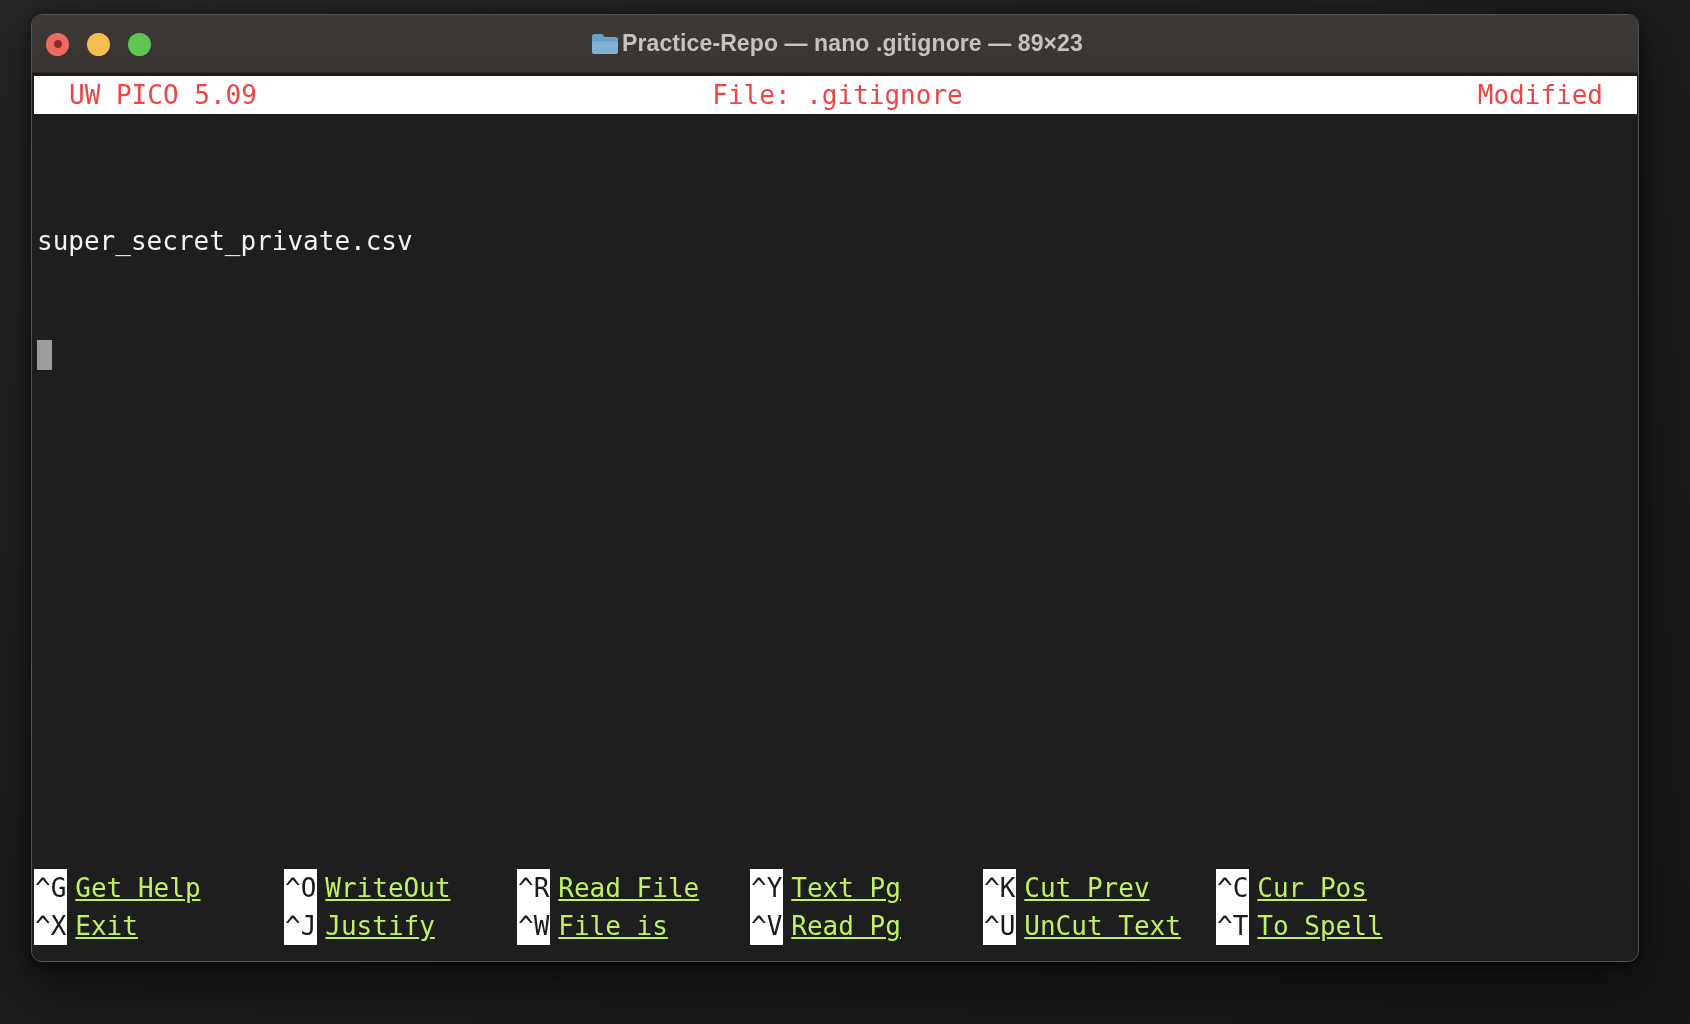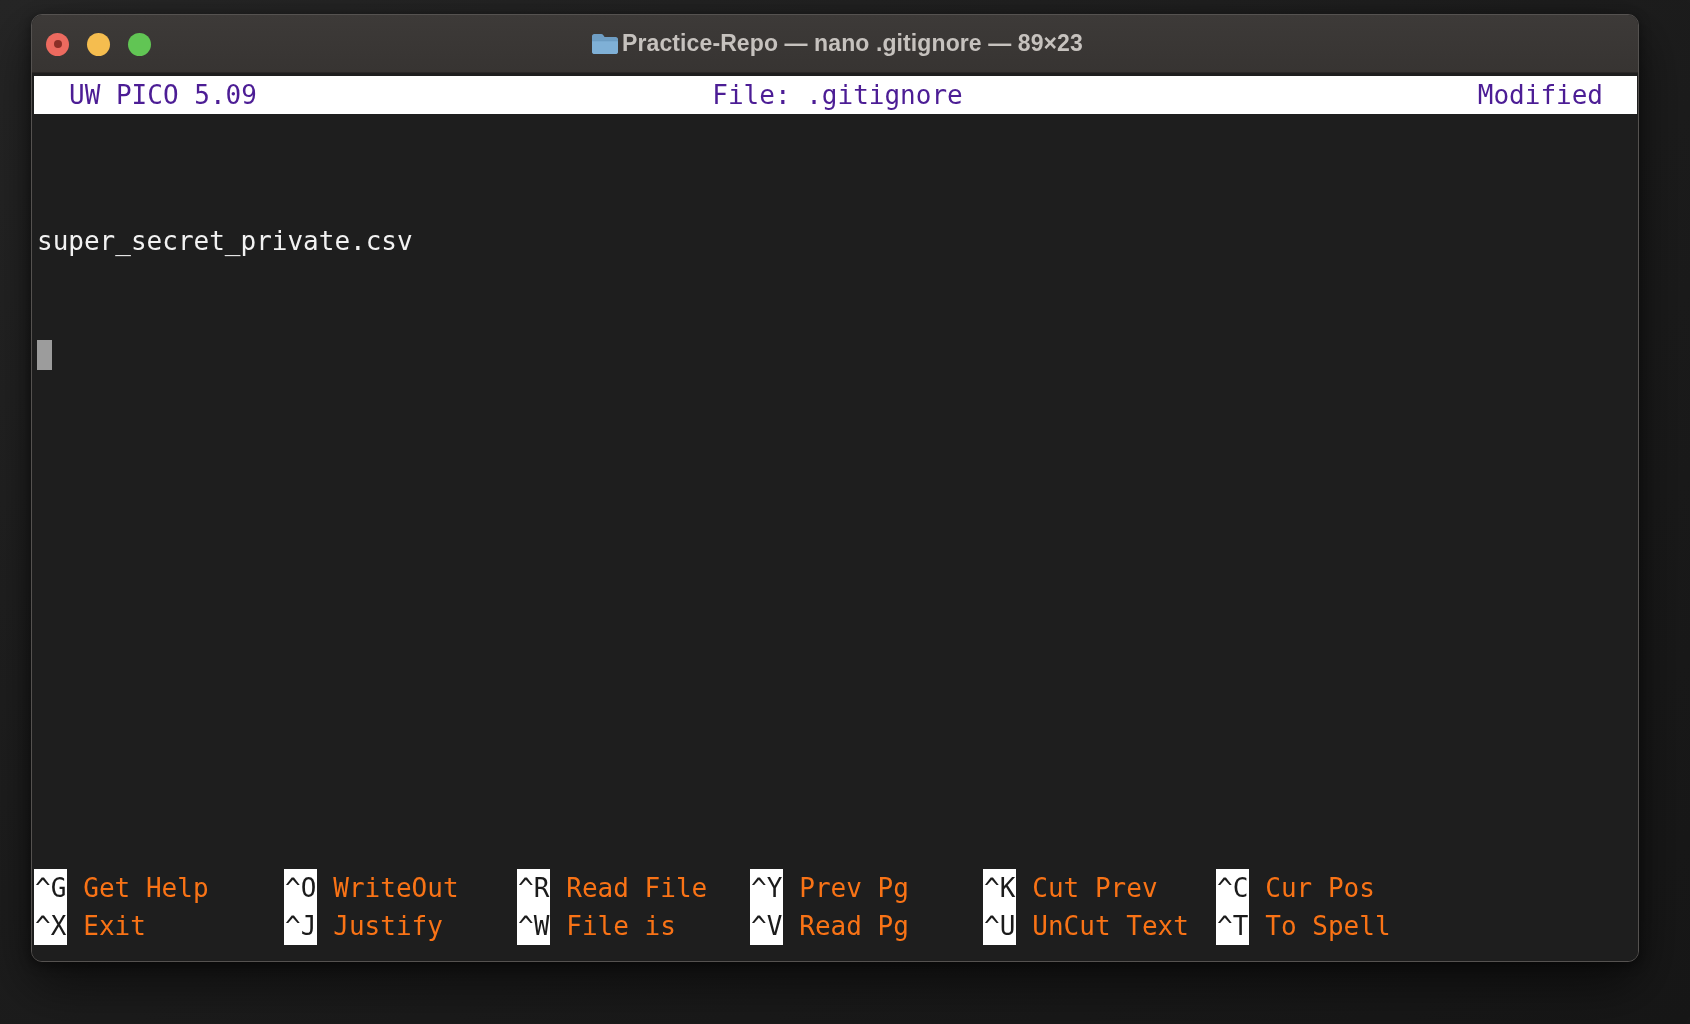--- a/index.html
+++ b/index.html
@@ -113,21 +113,21 @@
     display: flex;
     flex-direction: column;
   }
 
   
   #nano-statusbar {
     flex: 0 0 38px;
     height: 38px;
     margin: 3px 1px 0 2px;
     background: #ffffff;
-    color: #4c1d95;
+    color: #ef4444;
     display: flex;
     align-items: center;
     position: relative;
     white-space: pre;
   }
   #nano-version {
     position: absolute;
     left: 35px;
   }
   #nano-filelabel {
@@ -181,25 +181,26 @@
   .sc-key {
     background: #ffffff;
     color: #1b1b1b;
     padding: 0 1px;
     display: inline-block;
     height: 38px;
     line-height: 38px;
     letter-spacing: 0;
   }
   .sc-label {
-    color: #f97316;
-    padding-left: 16px;
-    white-space: pre;
-    height: 38px;
-    line-height: 38px;
+    color: #bef264;
+    padding-left: 8px;
+    white-space: pre;
+    height: 38px;
+    line-height: 38px;
+    text-decoration: underline;
   }
   
   .col-1 { width: 250px; }
   .col-2 { width: 233px; }
   .col-3 { width: 233px; }
   .col-4 { width: 233px; }
   .col-5 { width: 233px; }
   .col-6 { width: 233px; }
 </style>
 </head>
@@ -251,21 +252,21 @@
           <div class="shortcut col-2">
             <span class="sc-key">^O</span>
             <span class="sc-label">WriteOut</span>
           </div>
           <div class="shortcut col-3">
             <span class="sc-key">^R</span>
             <span class="sc-label">Read File</span>
           </div>
           <div class="shortcut col-4">
             <span class="sc-key">^Y</span>
-            <span class="sc-label">Prev Pg</span>
+            <span class="sc-label">Text Pg</span>
           </div>
           <div class="shortcut col-5">
             <span class="sc-key">^K</span>
             <span class="sc-label">Cut Prev</span>
           </div>
           <div class="shortcut col-6">
             <span class="sc-key">^C</span>
             <span class="sc-label">Cur Pos</span>
           </div>
         </div>

